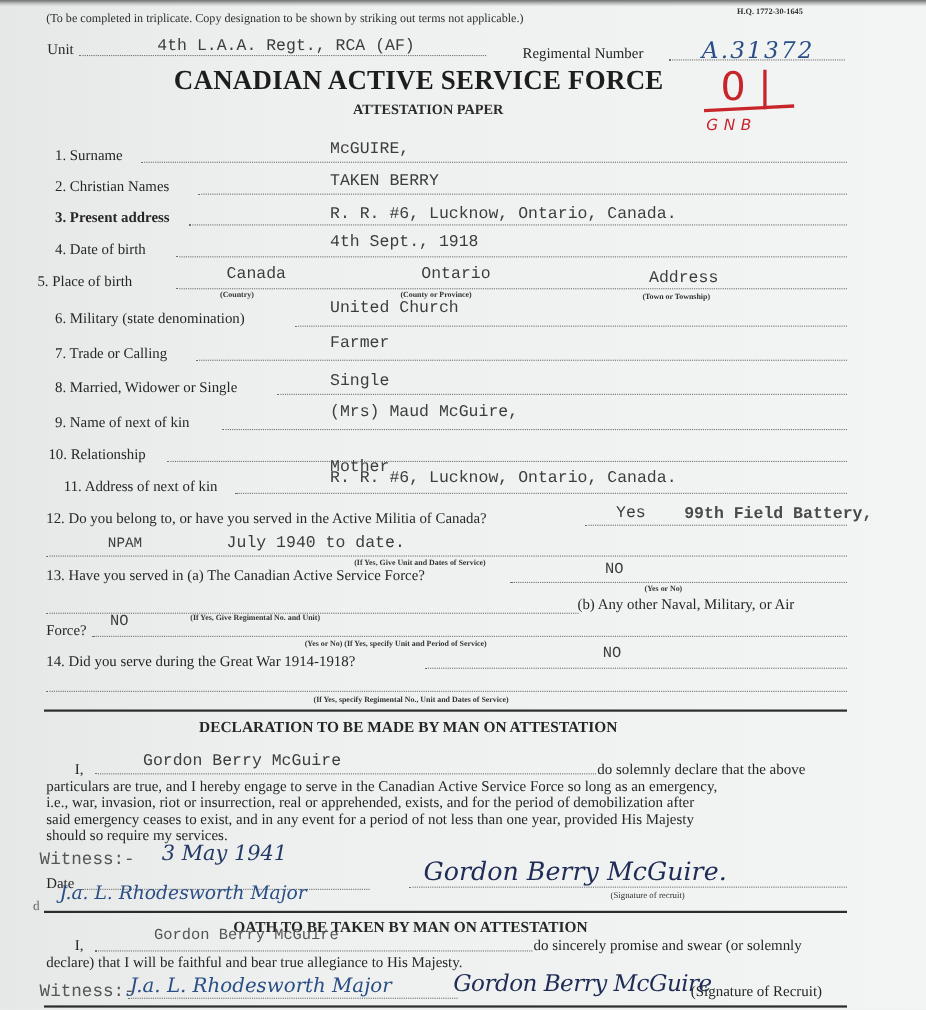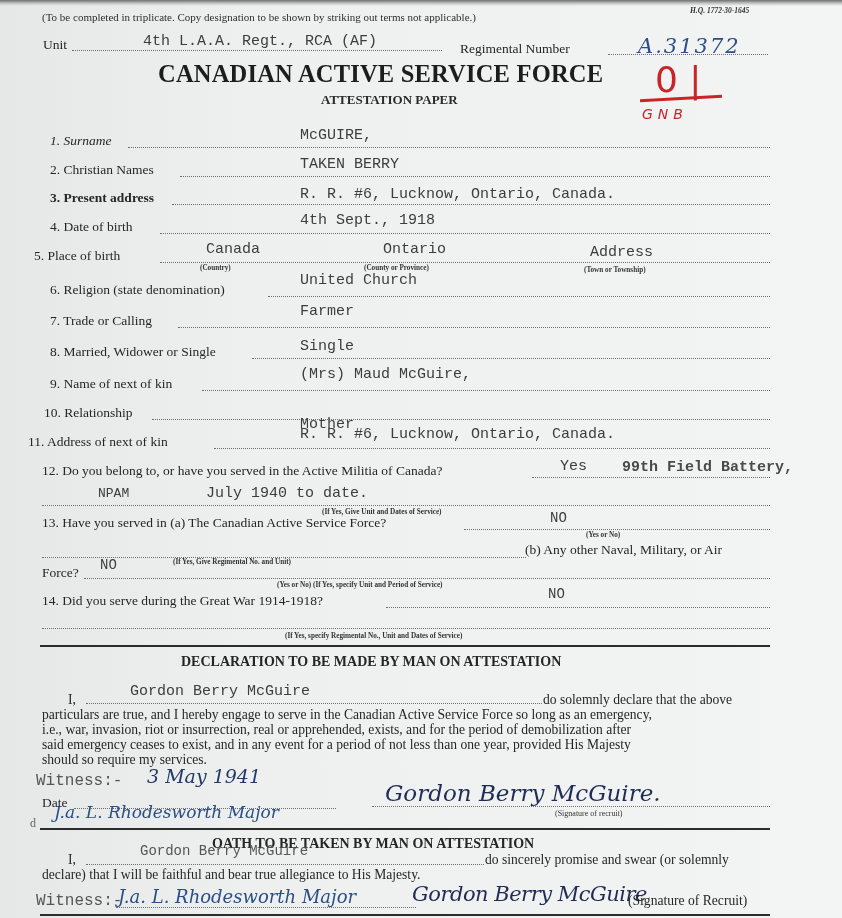--- a/index.html
+++ b/index.html
@@ -37,38 +37,38 @@
   .typed { font-size: 15px; }
   .para { font-size: 13.6px; line-height: 15px; color: #262626; }
 </style>
 </head>
 <body>
 
 <div class="paper"></div>
 <div class="topshadow"></div>
 
 <div class="abs serif" style="left:42px;top:11px;font-size:11px;color:#2e2e2e;">(To be completed in triplicate.   Copy designation to be shown by striking out terms not applicable.)</div>
-<div class="abs serif" style="left:690px;top:6px;font-size:7.5px;font-weight:bold;color:#333;font-style:italic;">H.Q. 1772-30-1645</div>
+<div class="abs serif" style="left:670px;top:6px;font-size:7.5px;font-weight:bold;color:#333;">H.Q. 1772-30-1645</div>
 
 <div class="abs serif label" style="left:43px;top:37px;">Unit</div>
 <div class="dots" style="left:72px;top:50px;width:370px;"></div>
 <div class="abs mono typed" style="left:143px;top:33px;">4th L.A.A. Regt., RCA (AF)</div>
 
-<div class="abs serif label" style="left:460px;top:41px;">Regimental Number</div>
+<div class="abs serif label" style="left:475px;top:41px;">Regimental Number</div>
 <div class="dots" style="left:608px;top:54px;width:160px;"></div>
 <div class="abs hand" style="left:638px;top:34px;font-size:21px;letter-spacing:2px;">A.31372</div>
 
 <div class="abs serif title" style="left:158px;top:60px;">CANADIAN ACTIVE SERVICE FORCE</div>
 <div class="abs serif subtitle" style="left:321px;top:92px;">ATTESTATION PAPER</div>
 
 <div class="abs red" style="left:655px;top:62px;font-size:36px;line-height:36px;">0 |</div>
 <div class="abs" style="left:640px;top:97px;width:82px;height:3px;background:#c8252b;transform:rotate(-3deg);"></div>
 <div class="abs red" style="left:642px;top:106px;font-size:14px;font-style:italic;letter-spacing:5px;">GNB</div>
 
-<div class="abs serif label" style="left:50px;top:133px;font-style:italic;"><span>1.</span> <span>Surname</span></div>
+<div class="abs serif label" style="left:50px;top:133px;"><span>1.</span> <span>Surname</span></div>
 <div class="dots" style="left:128px;top:147px;width:642px;"></div>
 <div class="abs mono typed" style="left:300px;top:127px;">McGUIRE,</div>
 
 <div class="abs serif label" style="left:50px;top:162px;"><span>2.</span> <span>Christian Names</span></div>
 <div class="dots" style="left:180px;top:176px;width:590px;"></div>
 <div class="abs mono typed" style="left:300px;top:156px;">TAKEN BERRY</div>
 
 <div class="abs serif label" style="left:50px;top:190px;font-weight:bold;"><span>3.</span> <span>Present address</span></div>
 <div class="dots" style="left:172px;top:204px;width:598px;"></div>
 <div class="abs mono typed" style="left:300px;top:186px;">R. R. #6, Lucknow, Ontario, Canada.</div>
@@ -79,41 +79,41 @@
 
 <div class="abs serif label" style="left:34px;top:248px;"><span>5.</span> <span>Place of birth</span></div>
 <div class="dots" style="left:160px;top:262px;width:610px;"></div>
 <div class="abs mono typed" style="left:206px;top:241px;">Canada</div>
 <div class="abs mono typed" style="left:383px;top:241px;">Ontario</div>
 <div class="abs mono typed" style="left:590px;top:244px;">Address</div>
 <div class="abs serif small" style="left:200px;top:264px;">(Country)</div>
 <div class="abs serif small" style="left:364px;top:264px;">(County or Province)</div>
 <div class="abs serif small" style="left:584px;top:266px;">(Town or Township)</div>
 
-<div class="abs serif label" style="left:50px;top:282px;"><span>6.</span> <span>Religion (state denomination)</span></div>
+<div class="abs serif label" style="left:50px;top:282px;"><span>6.</span> <span>Military (state denomination)</span></div>
 <div class="dots" style="left:268px;top:296px;width:502px;"></div>
 <div class="abs mono typed" style="left:300px;top:272px;">United Church</div>
 
 <div class="abs serif label" style="left:50px;top:313px;"><span>7.</span> <span>Trade or Calling</span></div>
 <div class="dots" style="left:178px;top:327px;width:592px;"></div>
 <div class="abs mono typed" style="left:300px;top:303px;">Farmer</div>
 
 <div class="abs serif label" style="left:50px;top:344px;"><span>8.</span> <span>Married, Widower or Single</span></div>
 <div class="dots" style="left:252px;top:358px;width:518px;"></div>
 <div class="abs mono typed" style="left:300px;top:338px;">Single</div>
 
 <div class="abs serif label" style="left:50px;top:376px;"><span>9.</span> <span>Name of next of kin</span></div>
 <div class="dots" style="left:202px;top:390px;width:568px;"></div>
 <div class="abs mono typed" style="left:300px;top:366px;">(Mrs) Maud McGuire,</div>
 
 <div class="abs serif label" style="left:44px;top:405px;"><span>10.</span> <span>Relationship</span></div>
 <div class="dots" style="left:152px;top:419px;width:618px;"></div>
 <div class="abs mono typed" style="left:300px;top:416px;">Mother</div>
 
-<div class="abs serif label" style="left:28px;top:434px;"><span>11.</span> <span>Address of next of kin</span></div>
+<div class="abs serif label" style="left:58px;top:434px;"><span>11.</span> <span>Address of next of kin</span></div>
 <div class="dots" style="left:214px;top:448px;width:556px;"></div>
 <div class="abs mono typed" style="left:300px;top:426px;">R. R. #6, Lucknow, Ontario, Canada.</div>
 
 <div class="abs serif label" style="left:42px;top:463px;">12. Do you belong to, or have you served in the Active Militia of Canada?</div>
 <div class="dots" style="left:532px;top:477px;width:238px;"></div>
 <div class="abs mono typed" style="left:560px;top:458px;">Yes</div>
 <div class="abs mono typed" style="left:622px;top:459px;font-weight:bold;color:#4a4a4a;">99th Field Battery,</div>
 <div class="abs mono" style="left:98px;top:486px;font-size:13px;">NPAM</div>
 <div class="abs mono typed" style="left:206px;top:485px;">July 1940 to date.</div>
 <div class="dots" style="left:42px;top:505px;width:728px;"></div>

